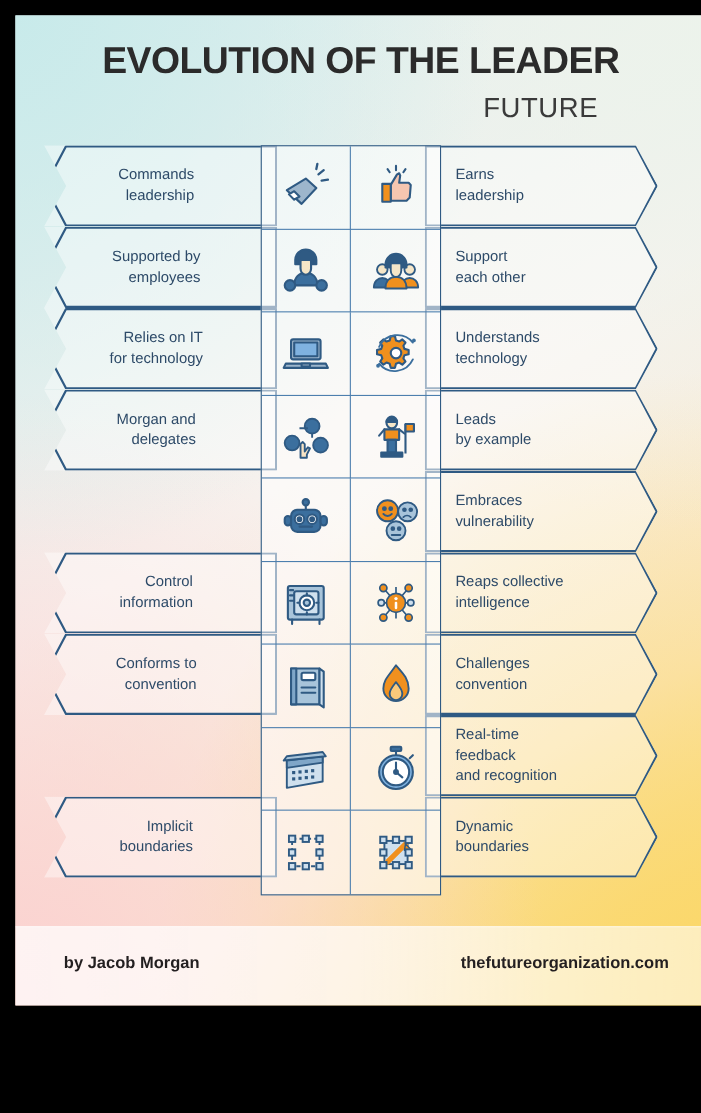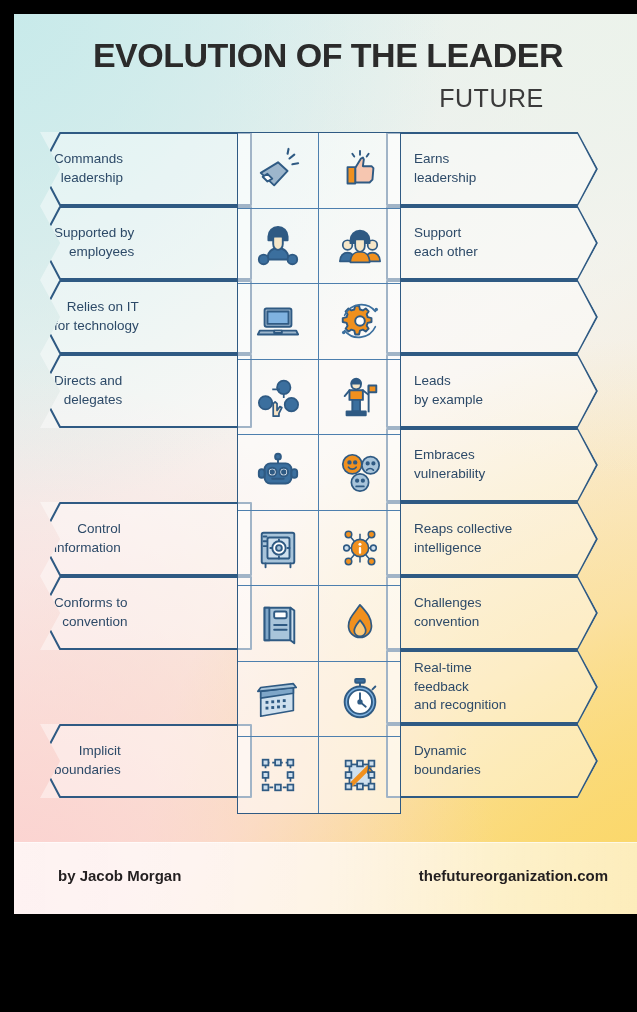--- a/index.html
+++ b/index.html
@@ -69,21 +69,21 @@
   }
   .chev .txt {
     font-size: 13.5px; line-height: 1.38;
     color: #2d4a68;
     font-family: "Liberation Sans", sans-serif;
     white-space: pre-line;
   }
 
   .chev-left {
     left: 26px; width: 212px;
-    justify-content: flex-start;
+    justify-content: center;
     padding-right: 22px;
     background: rgba(255,255,255,0.42);
     clip-path: polygon(0% 0%, 100% 0%, 100% 100%, 0% 100%, 9.5% 50%);
   }
   .chev-left .txt { text-align: right; }
 
   .chev-right {
     left: 372px; width: 212px;
     justify-content: flex-start;
     padding-left: 28px;
@@ -156,28 +156,30 @@
           <svg class="outline" width="212" height="74" viewBox="0 0 212 74">
        <path d="M20 1 L211 1 L211 73 L20 73 L1 37 Z" fill="none" stroke="#2f5a83" stroke-width="2" stroke-linejoin="round"></path>
      </svg>
      <div class="txt">Relies on IT
 for technology</div>
         </div>
         <div class="chev chev-right">
           <svg class="outline" width="212" height="74" viewBox="0 0 212 74">
        <path d="M1 1 L192 1 L211 37 L192 73 L1 73 Z" fill="none" stroke="#2f5a83" stroke-width="2" stroke-linejoin="round"></path>
      </svg>
-        </div>
-      </div>
-      <div class="row">
-        <div class="chev chev-left">
-          <svg class="outline" width="212" height="74" viewBox="0 0 212 74">
-       <path d="M20 1 L211 1 L211 73 L20 73 L1 37 Z" fill="none" stroke="#2f5a83" stroke-width="2" stroke-linejoin="round"></path>
-     </svg>
-     <div class="txt">Directs and
+     <div class="txt">Understands
+technology</div>
+        </div>
+      </div>
+      <div class="row">
+        <div class="chev chev-left">
+          <svg class="outline" width="212" height="74" viewBox="0 0 212 74">
+       <path d="M20 1 L211 1 L211 73 L20 73 L1 37 Z" fill="none" stroke="#2f5a83" stroke-width="2" stroke-linejoin="round"></path>
+     </svg>
+     <div class="txt">Morgan and
 delegates</div>
         </div>
         <div class="chev chev-right">
           <svg class="outline" width="212" height="74" viewBox="0 0 212 74">
        <path d="M1 1 L192 1 L211 37 L192 73 L1 73 Z" fill="none" stroke="#2f5a83" stroke-width="2" stroke-linejoin="round"></path>
      </svg>
      <div class="txt">Leads
 by example</div>
         </div>
       </div>

